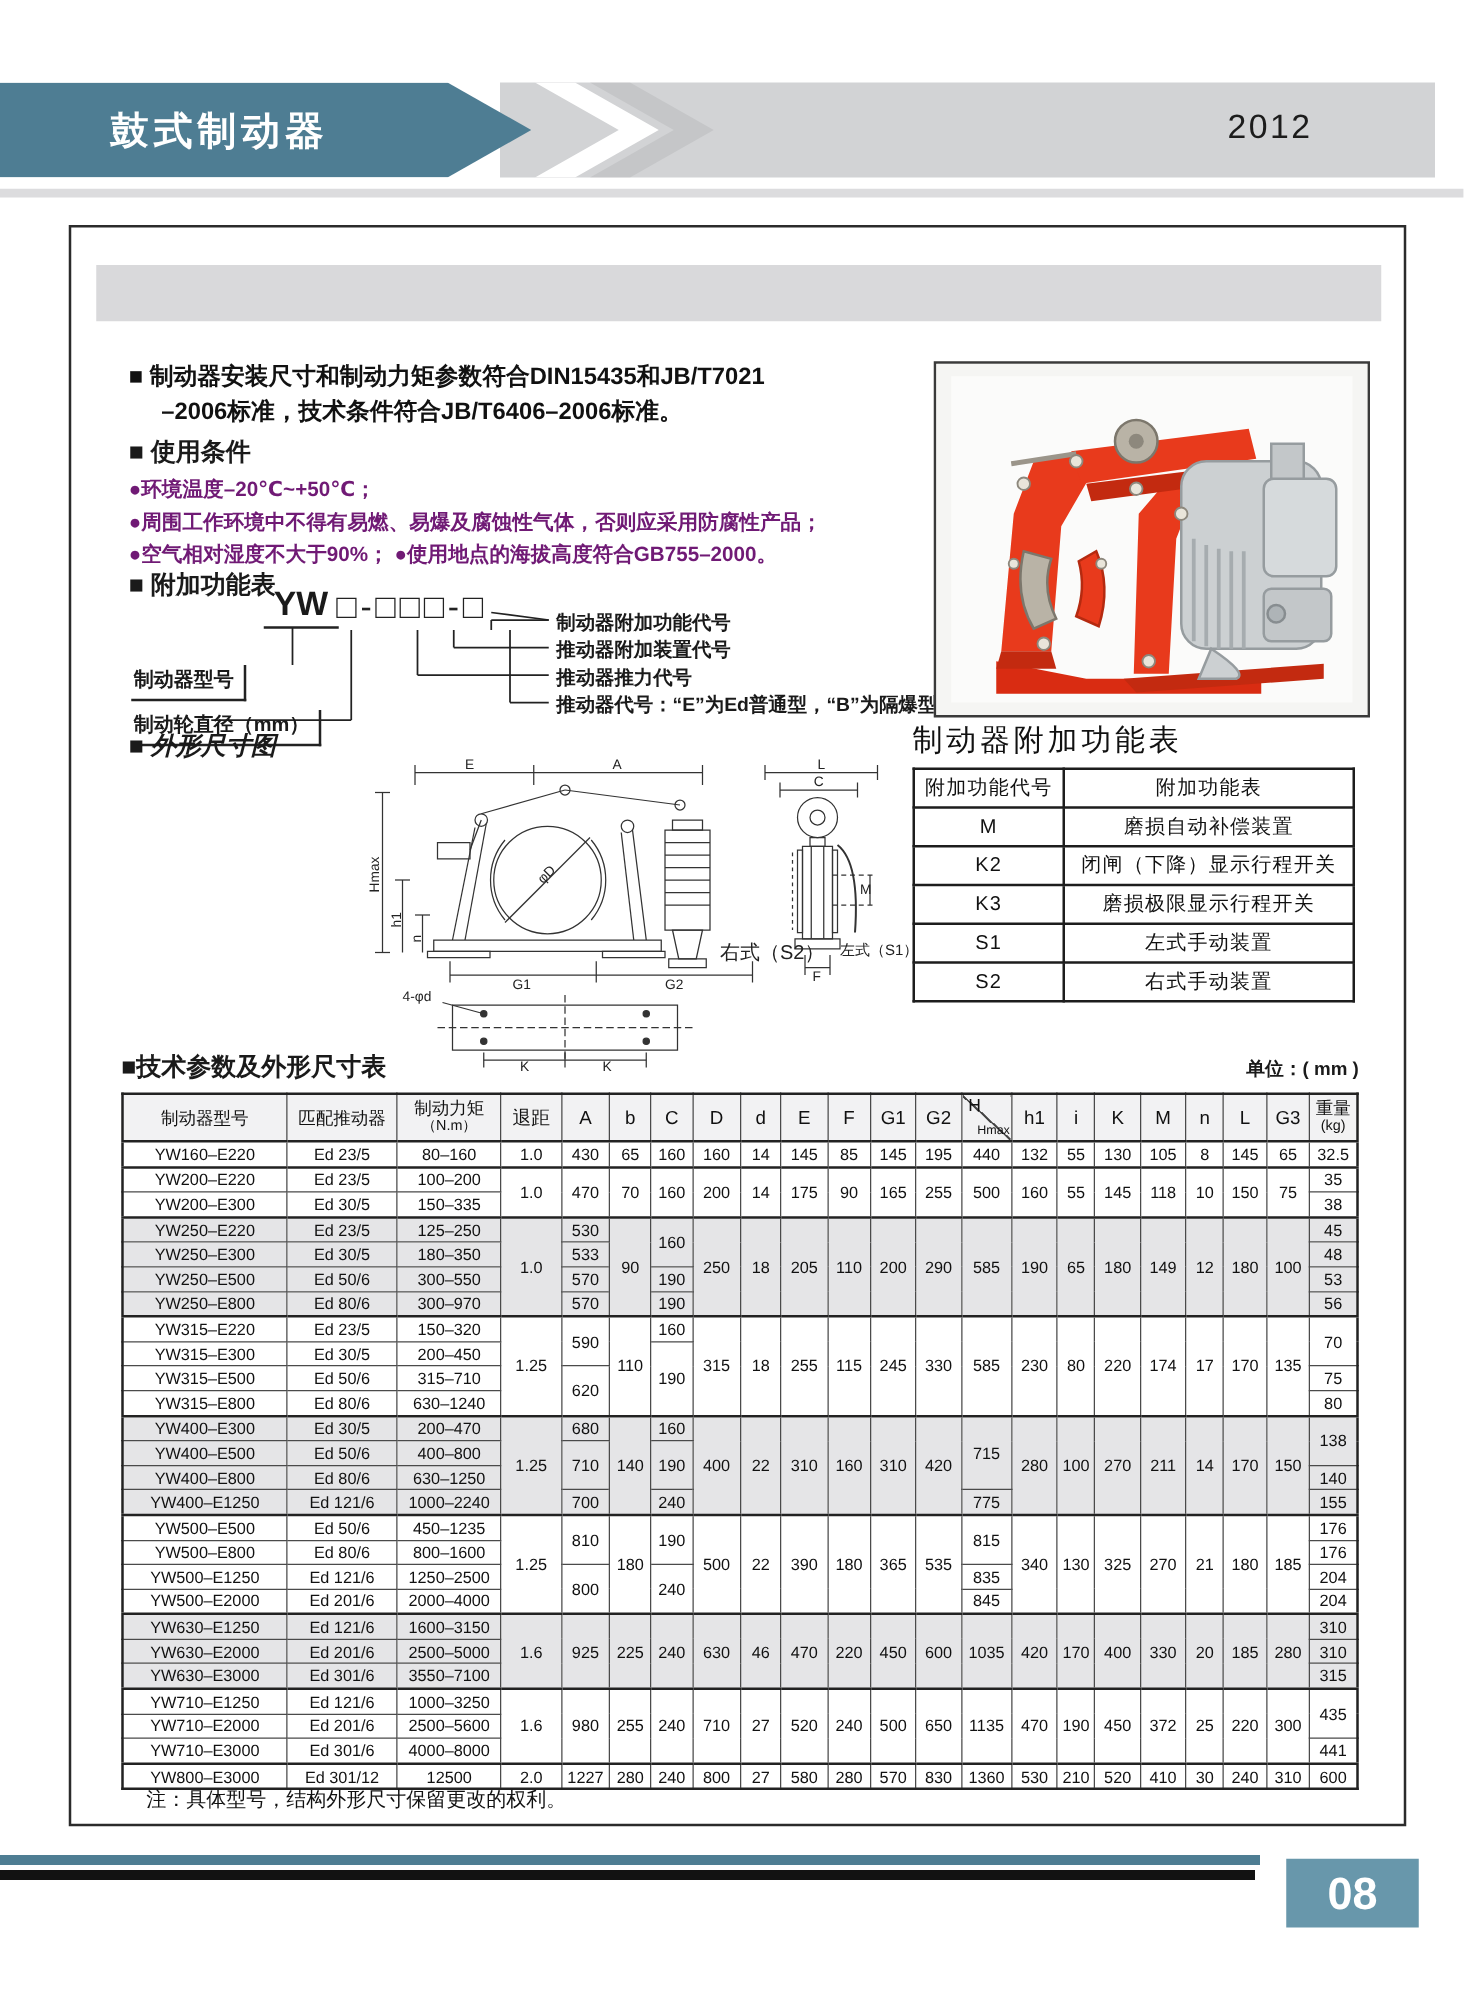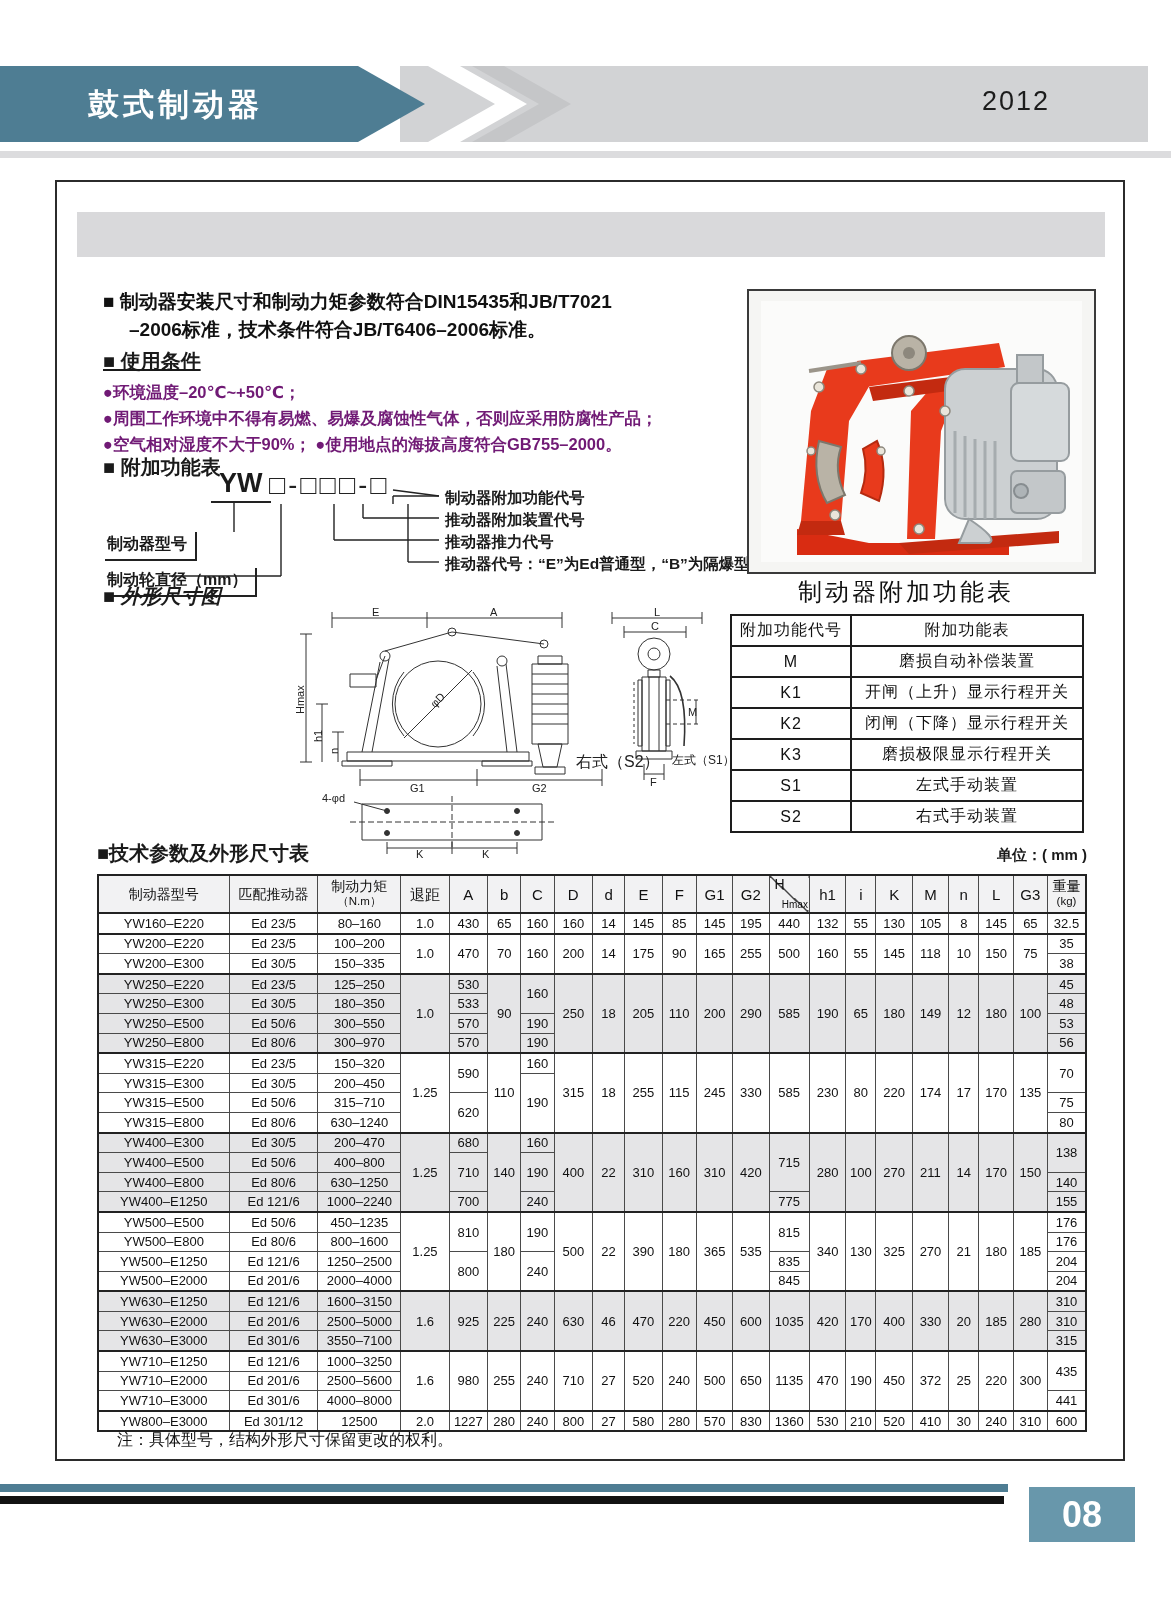--- a/index.html
+++ b/index.html
@@ -12,42 +12,42 @@
   .band-title{position:absolute;left:88px;top:84px;font-size:31px;font-weight:bold;color:#ffffff;letter-spacing:4px;}
   .band-year{position:absolute;left:982px;top:86px;font-size:27px;color:#1c1c1c;letter-spacing:2px;}
   .chevrons{position:absolute;left:0;top:66px;width:1171px;height:76px;}
   .top-rule{position:absolute;left:0;top:151px;width:1171px;height:7px;background:#dcdcde;}
   
   .content{position:absolute;left:55px;top:180px;width:1066px;height:1277px;border:2px solid #2b2b2b;background:#fff;}
   .title-band{position:absolute;left:20px;top:30px;width:1028px;height:45px;background:#d9d9db;}
   .title-text{position:absolute;left:50px;top:34px;font-size:30px;font-weight:bold;color:#111;}
   .intro{position:absolute;left:46px;top:106px;width:640px;font-size:19px;font-weight:bold;line-height:28px;color:#111;}
   .intro .l2{padding-left:26px;}
-  .h-cond{position:absolute;left:46px;top:166px;font-size:20px;font-weight:bold;text-decoration:underline;}
+  .h-cond{position:absolute;left:46px;top:166px;font-size:20px;font-weight:bold;}
   .cond-list{position:absolute;left:46px;top:197px;width:650px;font-size:16.5px;line-height:26px;font-weight:bold;color:#701a75;}
   .h-model{position:absolute;left:46px;top:272px;font-size:20px;font-weight:bold;}
   
   .mm{position:absolute;left:46px;top:284px;width:650px;height:135px;}
   .mm-yw{position:absolute;left:108px;top:2px;font-size:27px;font-weight:bold;border-bottom:2px solid #222;padding:0 8px 2px 8px;}
   .mm-boxes{position:absolute;left:166px;top:4px;font-size:27px;letter-spacing:3px;color:#222;}
   .mm-left1{position:absolute;left:2px;top:66px;font-size:16px;font-weight:bold;border-bottom:2px solid #222;border-right:2px solid #222;padding:2px 8px 4px 2px;}
   .mm-left2{position:absolute;left:2px;top:102px;font-size:16px;font-weight:bold;border-bottom:2px solid #222;border-right:2px solid #222;padding:2px 8px 4px 2px;}
   .mm-r{position:absolute;font-size:15.5px;font-weight:bold;white-space:nowrap;}
   .mm-svg{position:absolute;left:0;top:0;width:650px;height:135px;}
   .h-outline{position:absolute;left:46px;top:401px;font-size:20px;font-weight:bold;font-style:italic;}
   
   .drawing{position:absolute;left:235px;top:422px;width:430px;height:252px;}
   .drawing svg{position:absolute;left:0;top:0;}
   .dim{position:absolute;font-size:11px;color:#222;white-space:nowrap;}
   .rot90{transform:rotate(-90deg);transform-origin:left top;}
   .rot45{transform:rotate(-45deg);}
   
   .photo{position:absolute;left:690px;top:107px;width:345px;height:281px;border:2px solid #3a3a3a;background:#f4f4f2;}
   
-  .func-cap{position:absolute;left:673px;top:394px;width:352px;text-align:center;font-size:24px;color:#111;letter-spacing:3px;}
+  .func-cap{position:absolute;left:673px;top:394px;width:352px;font-size:24px;color:#111;letter-spacing:3px;}
   .func-wrap{position:absolute;left:673px;top:432px;}
   table.func{border-collapse:collapse;width:352px;table-layout:fixed;}
   table.func th,table.func td{border:2px solid #1d1d1d;height:27px;text-align:center;
        font-size:16px;color:#111;font-weight:normal;letter-spacing:1px;}
   
   .h-tech{position:absolute;left:40px;top:658px;font-size:20px;font-weight:bold;}
   .unit{position:absolute;right:36px;top:664px;font-size:15px;font-weight:bold;}
   .tech-wrap{position:absolute;left:40px;top:692px;}
   table.tech{border-collapse:collapse;table-layout:fixed;width:990px;border:2px solid #222;}
   table.tech th{border:1px solid #4a4a4a;background:#f2f2f3;font-weight:normal;color:#111;
@@ -307,24 +307,20 @@
               <th>附加功能代号</th>
               <th>附加功能表</th>
             </tr>
           </thead>
           <tbody>
             <tr>
               <td>M</td>
               <td>磨损自动补偿装置</td>
             </tr>
             <tr>
-              <td>K1</td>
-              <td>开闸（上升）显示行程开关</td>
-            </tr>
-            <tr>
               <td>K2</td>
               <td>闭闸（下降）显示行程开关</td>
             </tr>
             <tr>
               <td>K3</td>
               <td>磨损极限显示行程开关</td>
             </tr>
             <tr>
               <td>S1</td>
               <td>左式手动装置</td>

